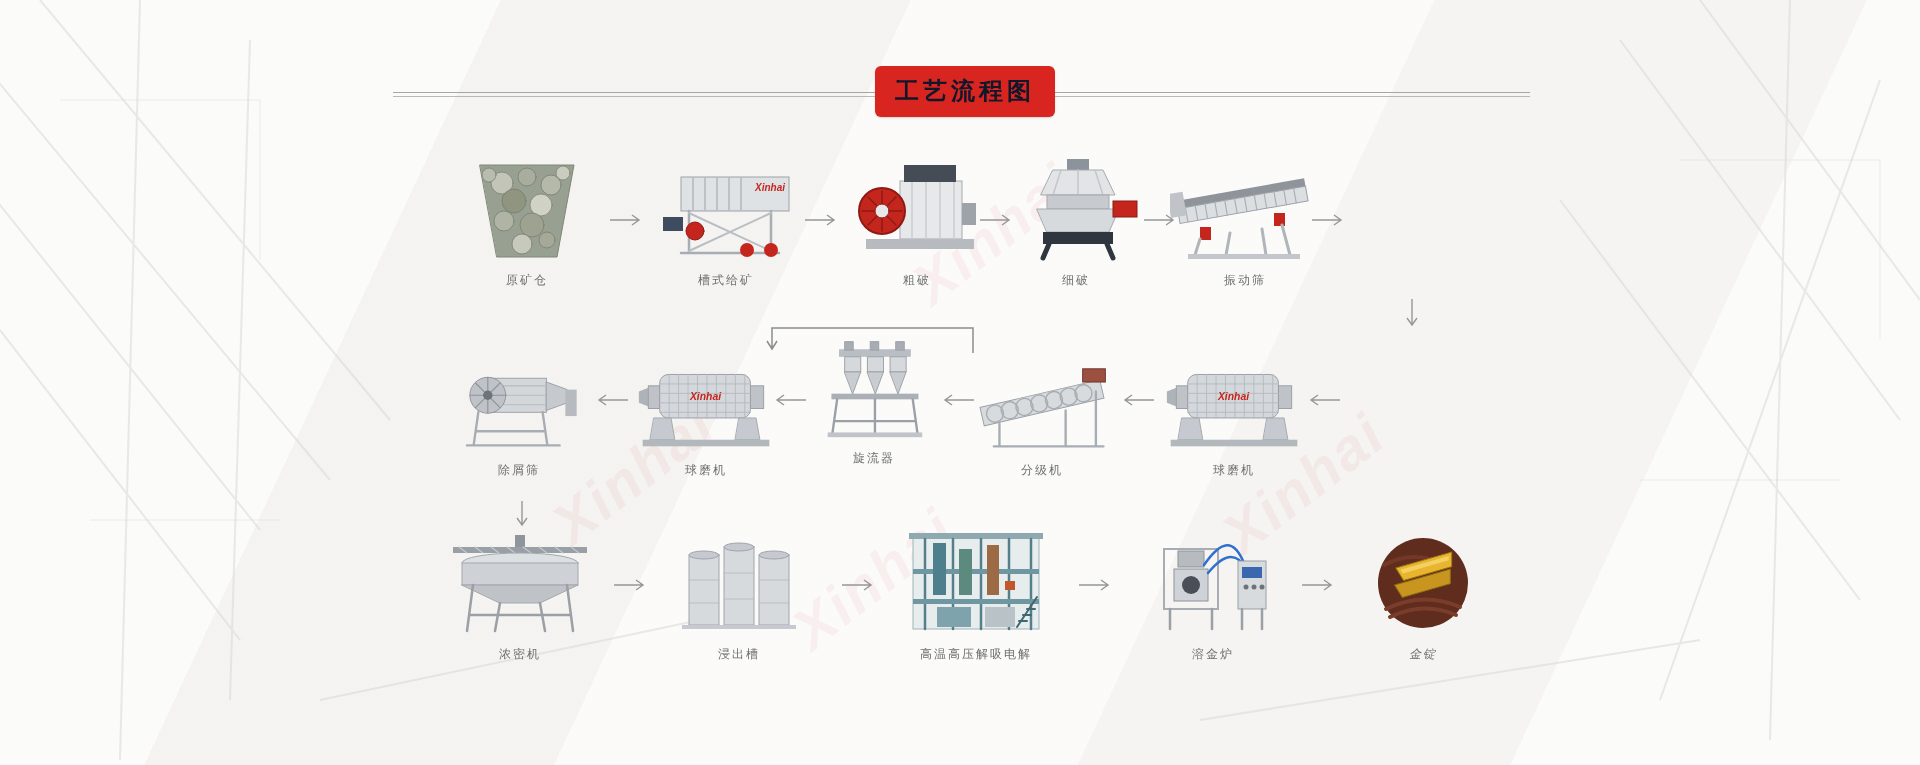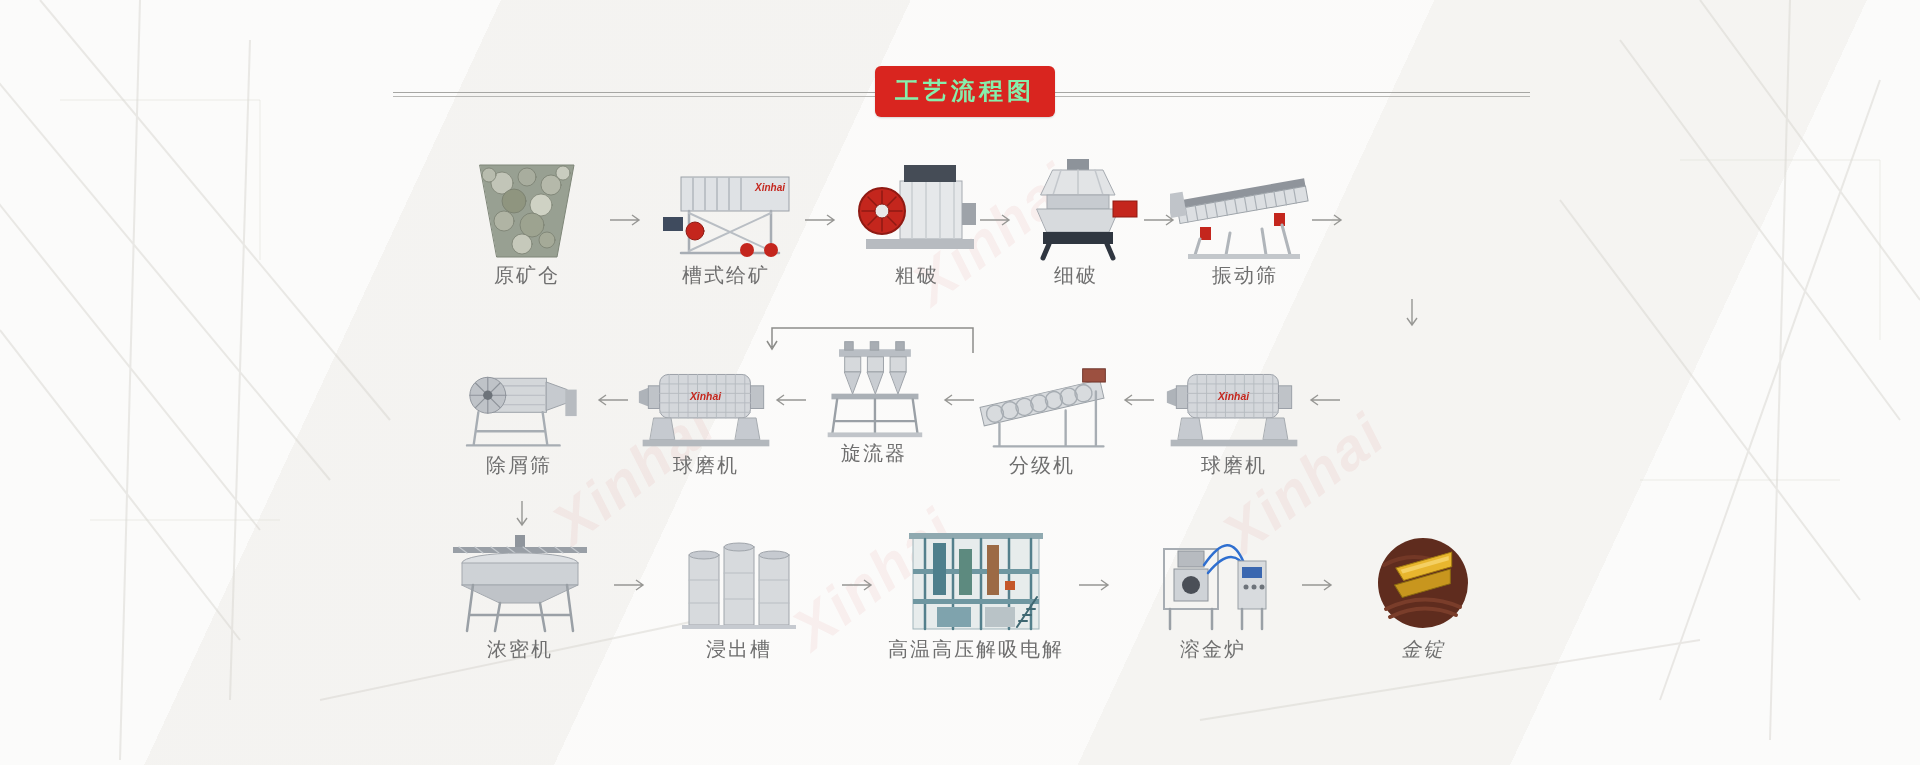--- a/index.html
+++ b/index.html
@@ -11,27 +11,27 @@
   }
   
   .bg-sketch{position:absolute;inset:0;pointer-events:none;}
   
   .wm{position:absolute;font-weight:bold;font-style:italic;font-size:58px;
       color:rgba(196,38,29,0.055);transform:rotate(-38deg);letter-spacing:2px;user-select:none;}
   
   .rule{position:absolute;left:393px;top:92px;width:1137px;height:3px;
         border-top:1px solid #a6a6a3;border-bottom:1px solid #b8b8b5;}
   .badge{position:absolute;left:965px;top:66px;transform:translateX(-50%);
-         background:#d9251f;color:#86efac;font-size:24px;font-weight:bold;letter-spacing:4px;
+         background:#d9251f;color:#0f172a;font-size:24px;font-weight:bold;letter-spacing:4px;
          padding:9px 20px 10px;border-radius:6px;white-space:nowrap;box-shadow:0 1px 2px rgba(0,0,0,.15);}
   
   .item{position:absolute;width:150px;display:flex;flex-direction:column;align-items:center;}
   .m{display:flex;align-items:flex-end;justify-content:center;}
   .r1 .m{height:112px;} .r2 .m{height:104px;} .r3 .m{height:112px;}
-  .lbl{font-size:20px;color:#6f6f6f;letter-spacing:2px;white-space:nowrap;}
+  .lbl{margin-top:10px;font-size:12px;color:#6f6f6f;letter-spacing:2px;white-space:nowrap;}
   .arrow{position:absolute;}
   svg{display:block;}
   .mach{stroke-linecap:round;}
 </style>
 </head>
 <body>
 
 <div id="canvas">
 
   <svg class="bg-sketch" width="1920" height="765" viewBox="0 0 1920 765">

